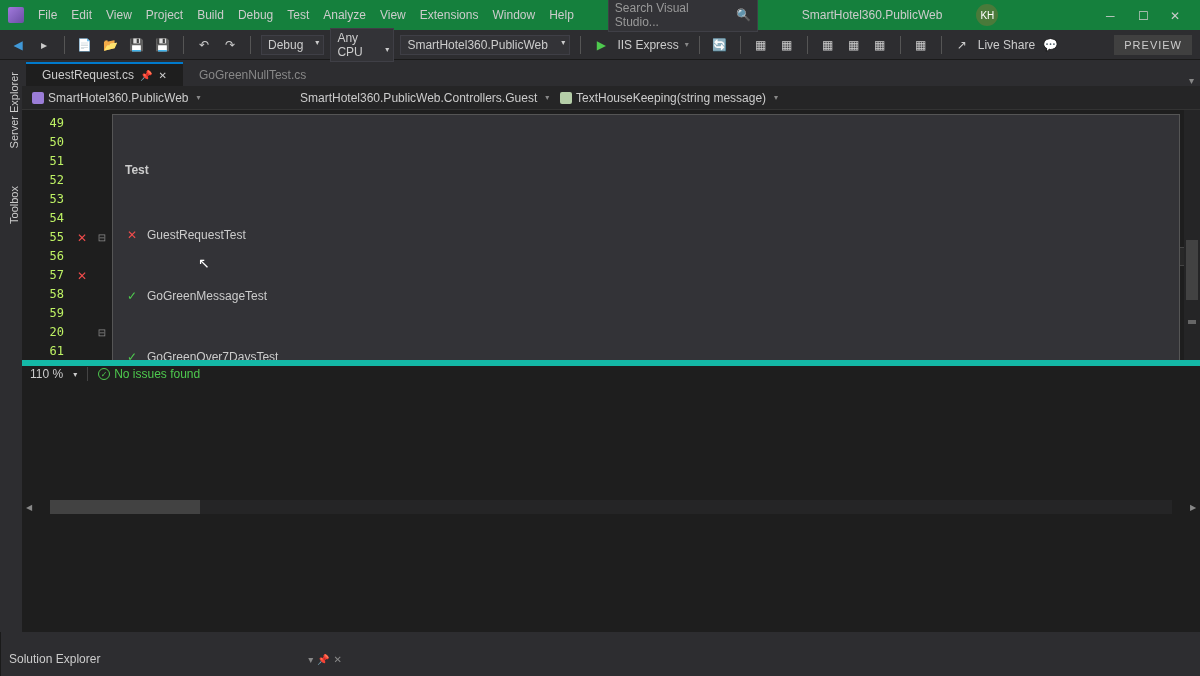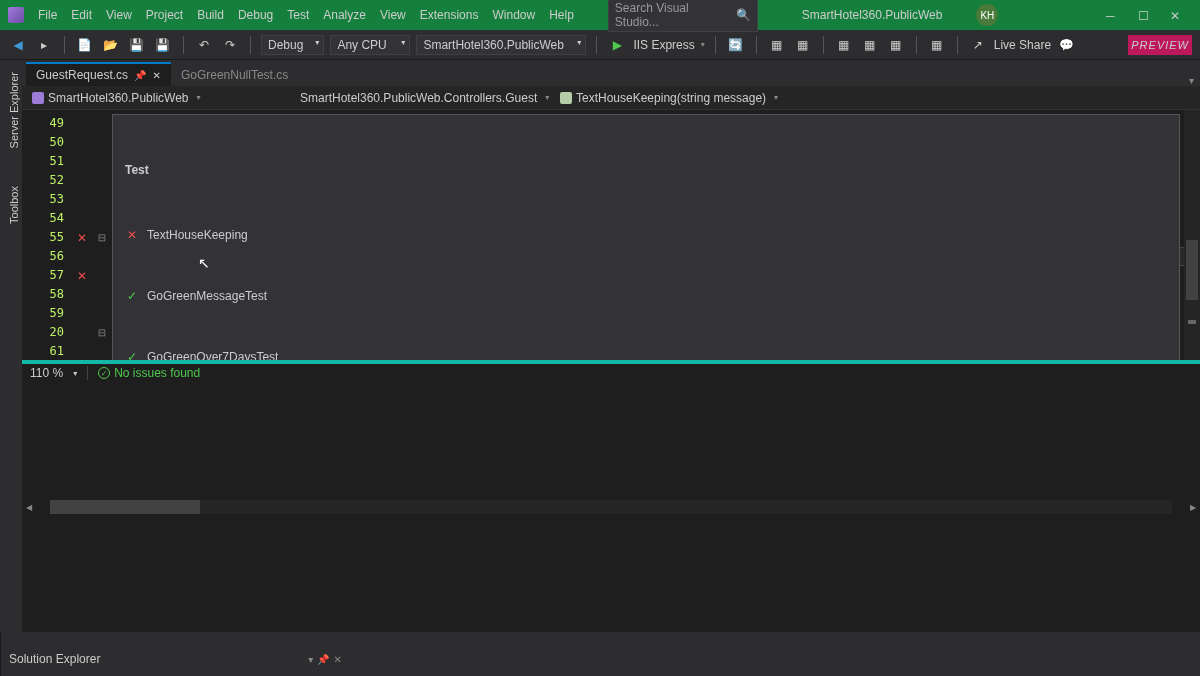--- a/index.html
+++ b/index.html
@@ -11,27 +11,27 @@
 .search-icon { margin-left:auto; color:#999; }
 .title-text { margin-left:30px; color:#ccc; font-size:12px; }
 .avatar { width:22px; height:22px; background:#4a7a3a; border-radius:50%; display:flex; align-items:center; justify-content:center; color:#fff; font-size:10px; margin-left:20px; }
 .win-controls { margin-left:auto; display:flex; gap:20px; padding-right:10px; }
 .win-btn { width:12px; height:12px; color:#ccc; cursor:pointer; }
 .toolbar { height:30px; background:#2d2d30; display:flex; align-items:center; padding:0 8px; gap:6px; border-bottom:1px solid #1a1a1a; }
 .tb-btn { width:20px; height:20px; display:flex; align-items:center; justify-content:center; cursor:pointer; color:#ccc; font-size:12px; }
 .tb-sep { width:1px; height:18px; background:#555; margin:0 4px; }
 .tb-dropdown { background:#333337; border:1px solid #3f3f46; padding:2px 20px 2px 6px; color:#ccc; font-size:12px; position:relative; }
 .tb-dropdown::after { content:"▾"; position:absolute; right:4px; font-size:8px; }
-.preview-btn { background:#be185d; padding:4px 3px; color:#ccc; margin-left:auto; font-size:11px; letter-spacing:1px;font-style:italic; }
+.preview-btn { background:#404040; padding:4px 10px; color:#ccc; margin-left:auto; font-size:11px; letter-spacing:1px; }
 .main-area { display:flex; height:calc(100% - 30px - 30px - 22px - 22px); }
 .side-tabs { width:22px; background:#2d2d30; display:flex; flex-direction:column; gap:30px; padding-top:8px; }
 .side-tab { writing-mode:vertical-lr; text-orientation:mixed; color:#ccc; font-size:11px; cursor:pointer; padding:4px 2px; transform:rotate(180deg); }
 .editor-area { flex:1; display:flex; flex-direction:column; background:#1e1e1e; min-width:0; }
 .tab-bar { height:26px; background:#2d2d30; display:flex; align-items:flex-end; padding-left:4px; }
-.tab { padding:4px 10px; background:#1e1e1e; color:#ccc; font-size:12px; cursor:pointer; display:flex; align-items:center; gap:6px;margin-top:7px; }
+.tab { padding:4px 16px; background:#1e1e1e; color:#ccc; font-size:12px; cursor:pointer; display:flex; align-items:center; gap:6px;margin-top:7px; }
 .tab.active { background:#1e1e1e; border-top:2px solid #007acc; }
 .tab.inactive { background:#2d2d30; color:#888; }
 .tab-pin { font-size:10px; }
 .tab-close { font-size:10px; }
 .context-bar { height:24px; background:#252526; display:flex; align-items:center; padding:0 4px; gap:4px; font-size:12px; border-bottom:1px solid #333; }
 .ctx-item { display:flex; align-items:center; gap:4px; color:#ccc; padding:0 6px; position:relative; }
 .ctx-item::after { content:"▾"; font-size:8px; margin-left:4px; color:#888; }
 .ctx-icon { width:12px; height:12px; background:#c586c0; border-radius:2px; }
 .ctx-icon.yellow { background:#dcdcaa; }
 .ctx-icon.purple { background:#9b7dd8; }
@@ -49,21 +49,21 @@
 .codelens-popup { position:absolute; top:4px; left:0; right:20px; background:#333337; border:1px solid #555; padding:8px 12px; z-index:2; }
 .popup-title { color:#ccc; font-size:12px; margin-bottom:6px; font-weight:600; }
 .popup-row { display:flex; align-items:center; gap:8px; padding:2px 0; font-size:12px; color:#ccc; }
 .popup-icon { width:14px; height:14px; display:flex; align-items:center; justify-content:center; font-size:12px; }
 .popup-icon.pass { color:#4ec94e; }
 .popup-icon.fail { color:#f14c4c; }
 .cursor-arrow { position:absolute; left:86px; top:144px; z-index:5; font-size:14px; color:#fff; pointer-events:none; }
 .scroll-track { position:absolute; right:0; top:0; width:16px; height:100%; background:#252526; }
 .scroll-thumb { background:#424242; position:absolute; right:2px; width:12px; }
 .scroll-mark { position:absolute; right:4px; width:8px; height:4px; }
-.bottom-bar { height:22px; background:#1e1e1e; display:flex; align-items:center; padding:0 8px; gap:10px; font-size:12px; color:#ccc; border-top:4px solid #14b8a6; }
+.bottom-bar { height:22px; background:#1e1e1e; display:flex; align-items:center; padding:0 8px; gap:10px; font-size:12px; color:#ccc; border-top:6px solid #14b8a6; }
 .zoom { color:#ccc; }
 .issues { color:#4ec94e; display:flex; align-items:center; gap:4px; }
 .h-scroll { flex:1; height:14px; display:flex; align-items:center; }
 .h-track { flex:1; height:14px; background:#252526; position:relative; margin:0 14px; }
 .h-thumb { position:absolute; left:0; width:150px; height:14px; background:#424242; }
 .h-arrow { width:14px; height:14px; color:#888; display:flex; align-items:center; justify-content:center; font-size:8px; }
 .right-panel { width:350px; background:#252526; display:flex; flex-direction:column; border-left:1px solid #1a1a1a; }
 .panel-title { padding:20px 8px; color:#ccc; font-size:12px; display:flex; align-items:center; gap:6px; background:#2d2d30; }
 .panel-controls { margin-left:auto; display:flex; gap:4px; font-size:10px; color:#888; }
 .panel-toolbar { height:26px; display:flex; align-items:center; padding:0 6px; gap:4px; background:#252526; border-bottom:1px solid #333; }
@@ -107,21 +107,21 @@
   <div class="tb-sep"></div>
   <span class="tb-btn" style="color:#dcb67a">📄</span>
   <span class="tb-btn" style="color:#dcb67a">📂</span>
   <span class="tb-btn" style="color:#a179dc">💾</span>
   <span class="tb-btn" style="color:#a179dc">💾</span>
   <div class="tb-sep"></div>
   <span class="tb-btn">↶</span>
   <span class="tb-btn">↷</span>
   <div class="tb-sep"></div>
   <div class="tb-dropdown">Debug</div>
-  <div class="tb-dropdown" style="width:80px">Any CPU</div>
+  <div class="tb-dropdown" style="width:64px">Any CPU</div>
   <div class="tb-dropdown" style="width:170px">SmartHotel360.PublicWeb</div>
   <div class="tb-sep"></div>
   <span class="tb-btn" style="color:#4ec94e">▶</span>
   <span style="font-size:12px">IIS Express</span>
   <span style="font-size:8px;color:#888">▾</span>
   <div class="tb-sep"></div>
   <span class="tb-btn" style="color:#4098d7">🔄</span>
   <div class="tb-sep"></div>
   <span class="tb-btn">▦</span>
   <span class="tb-btn">▦</span>
@@ -219,21 +219,21 @@
           <div class="fold"></div>
         <div class="fold">⊟</div>
         <div class="fold"></div>
 
       </div>
 
       <div class="code-body">
 <div class="line-hl"></div>
 <div class="codelens-popup">
   <div class="popup-title">Test</div>
-  <div class="popup-row"><span class="popup-icon fail">✕</span><span>TextHouseKeeping</span></div>
+  <div class="popup-row"><span class="popup-icon fail">✕</span><span>GuestRequestTest</span></div>
   <div class="popup-row"><span class="popup-icon pass">✓</span><span>GoGreenMessageTest</span></div>
   <div class="popup-row"><span class="popup-icon pass">✓</span><span>GoGreenOver7DaysTest</span></div>
   
   
 </div>
 <div class="cursor-arrow">↖</div>
 <div style="height:133px"></div>
 <div style="position:relative;z-index:1"><span>                if (</span><span class="fn">Under7Days</span><span>(</span><span class="brace-hl">)</span><span class="brace-hl">)</span></div>
 
 

